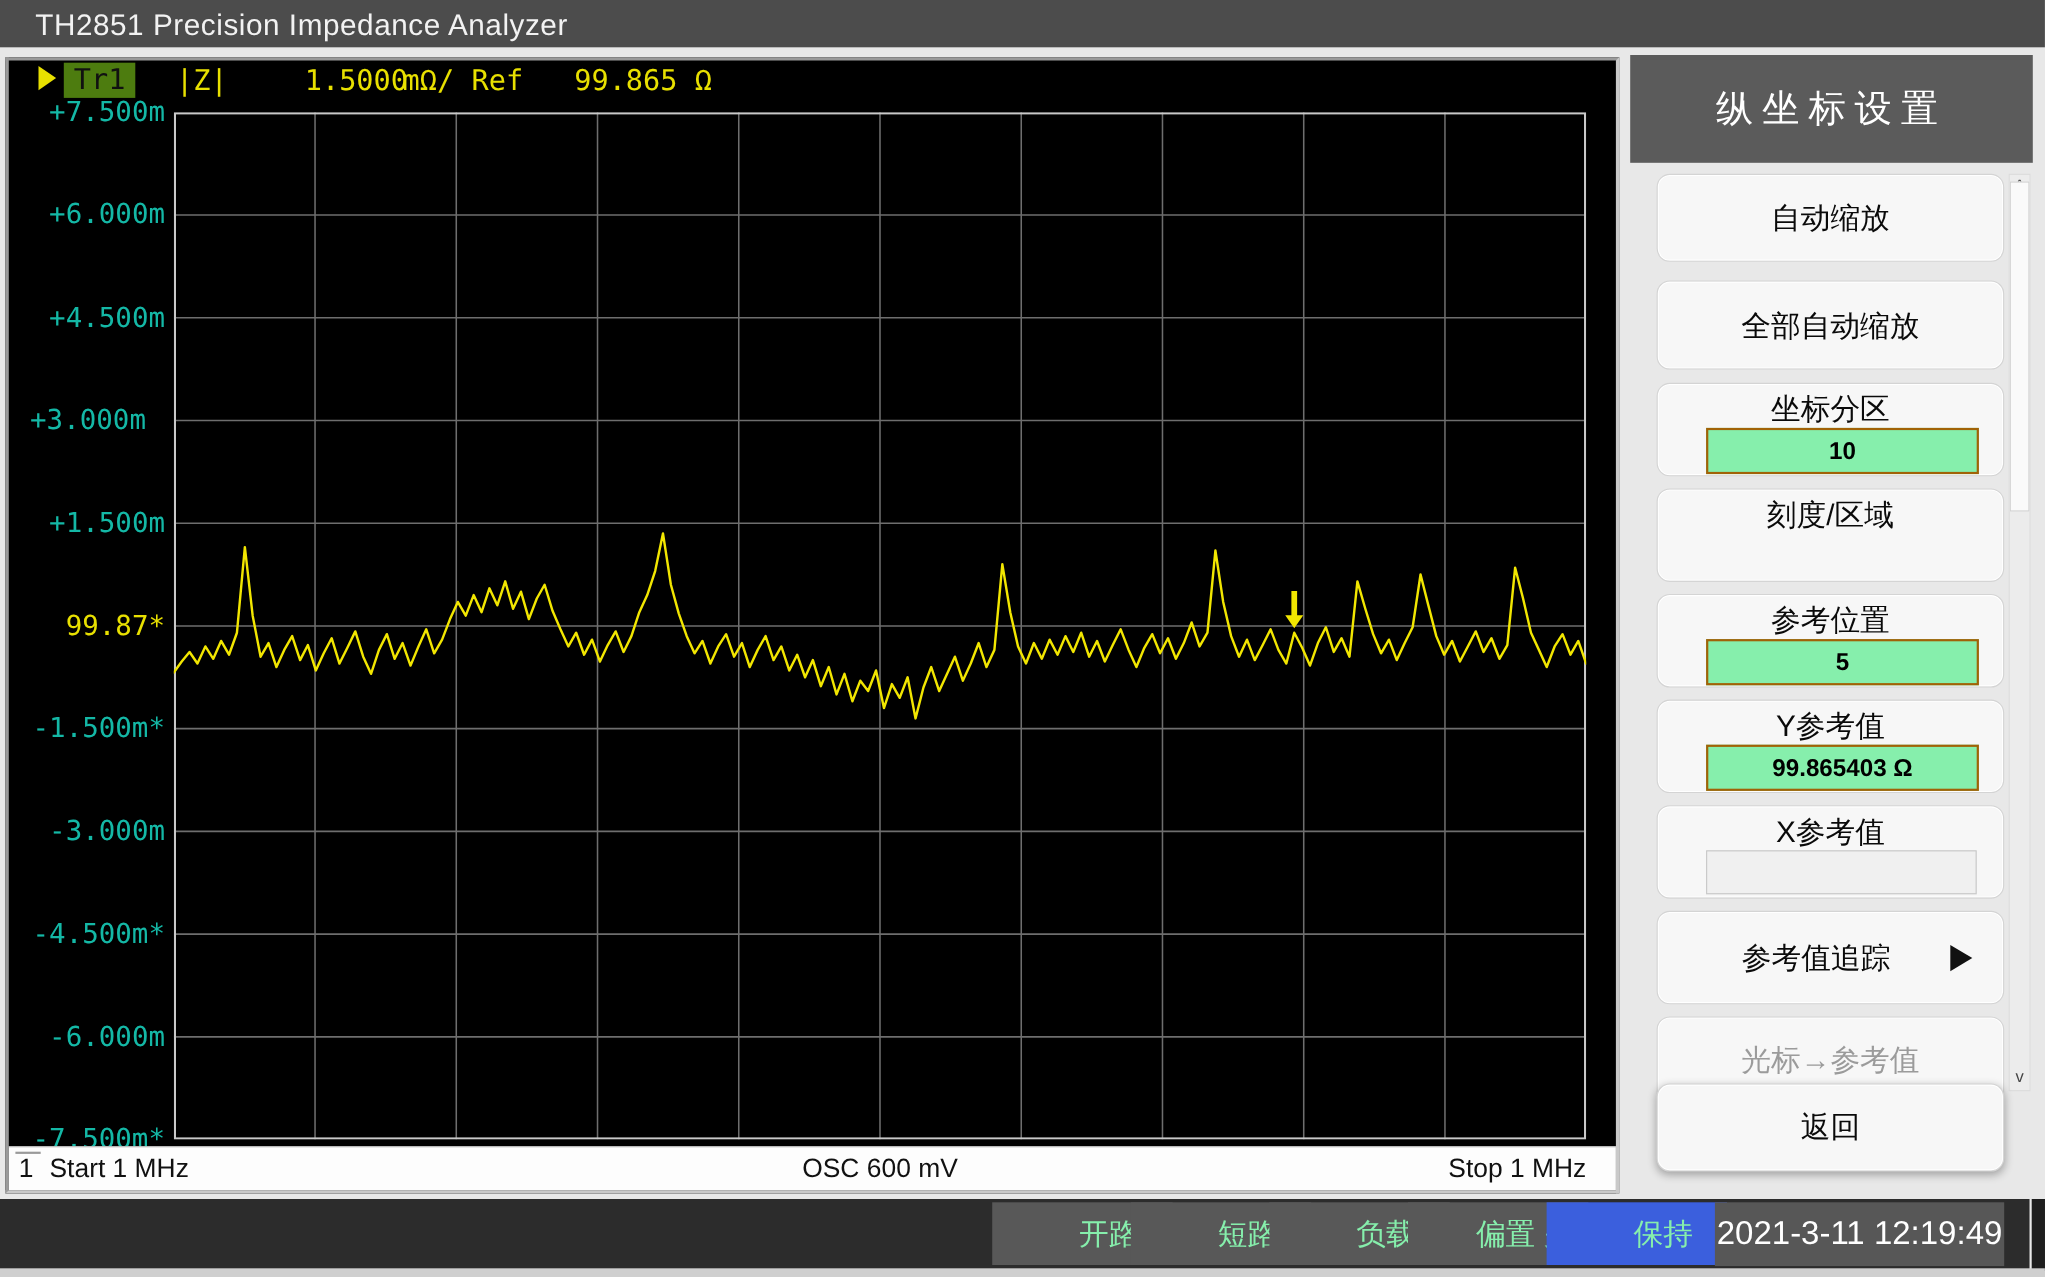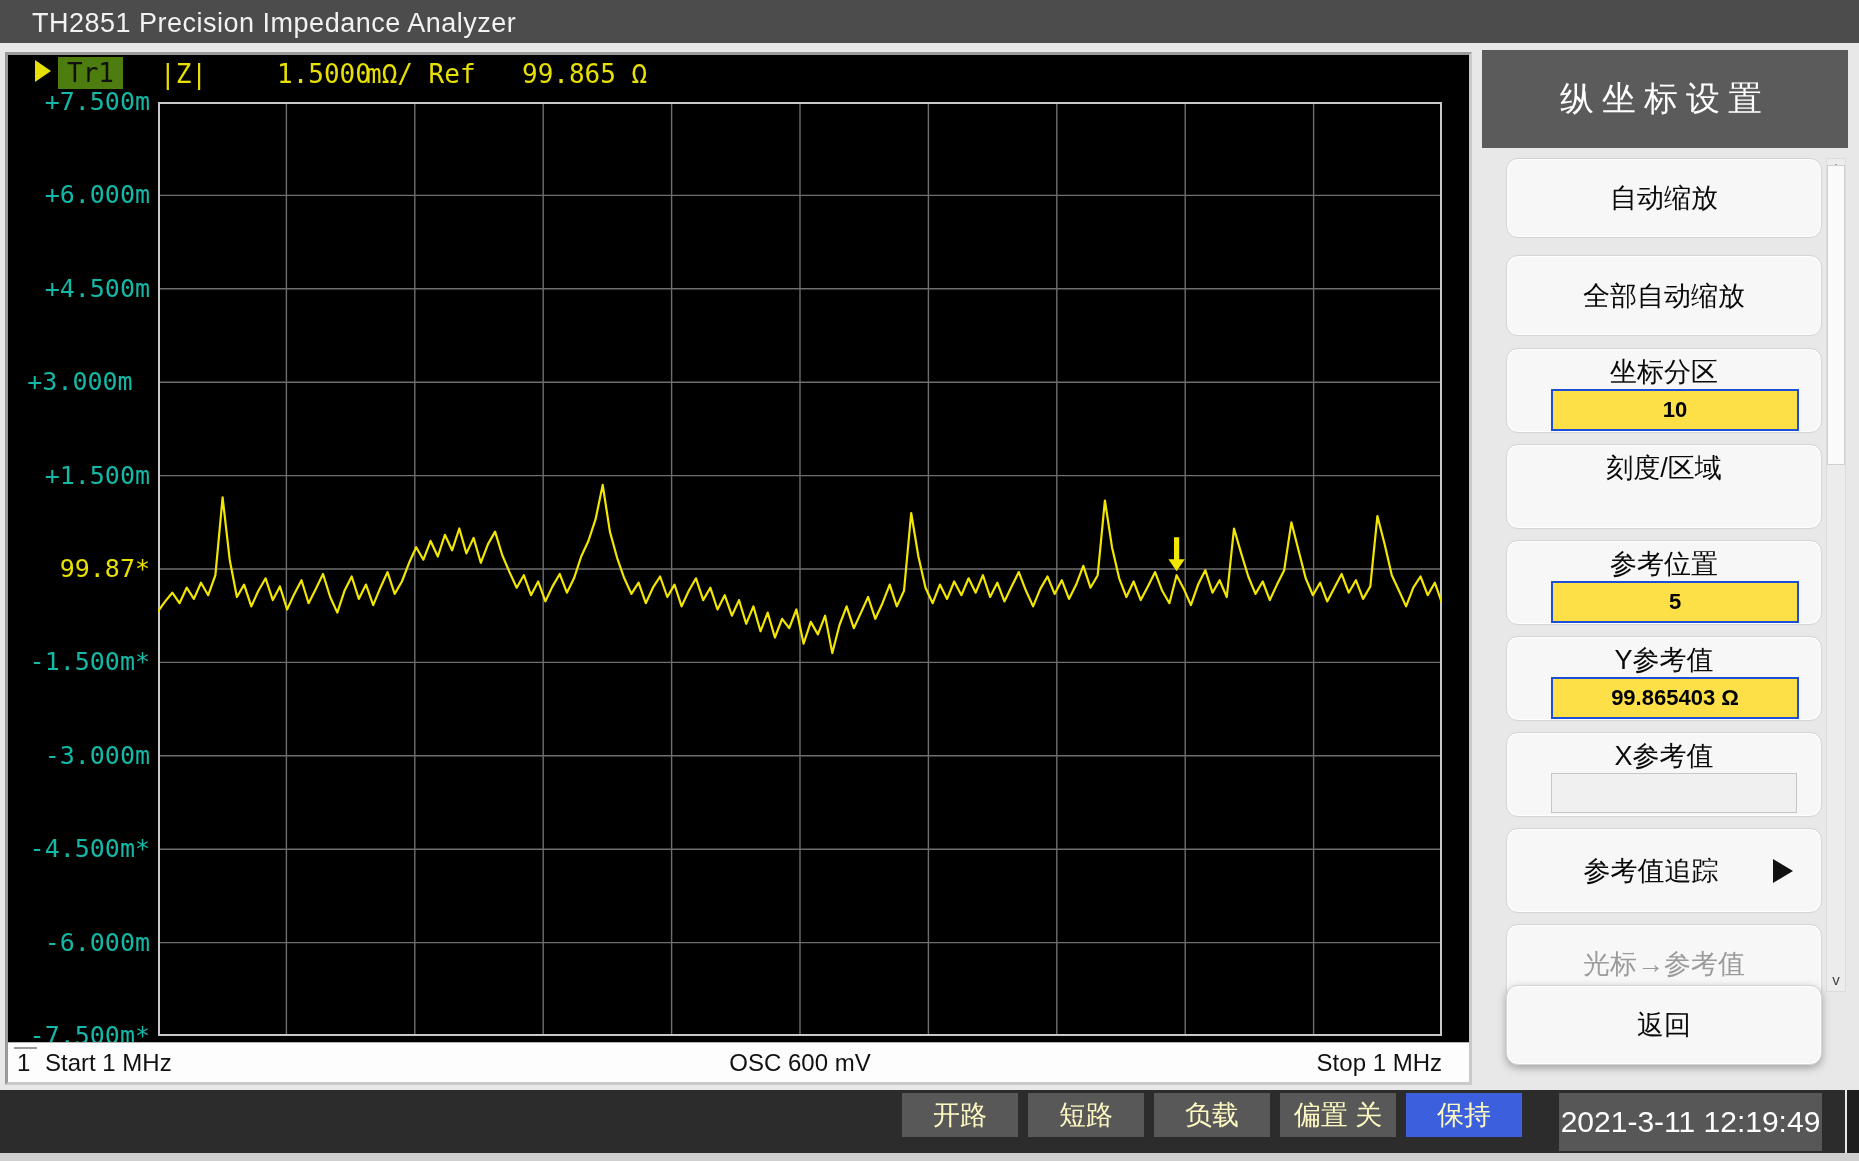--- a/index.html
+++ b/index.html
@@ -36,44 +36,44 @@
   #x-strip .stop-block{position:absolute;left:150px;top:6px;width:1284px;text-align:right;}
 
   
   #sidebar-title{position:absolute;left:1482px;top:50px;width:366px;height:98px;background:#5b5b5b;
     color:#fff;font-size:34px;letter-spacing:8px;display:flex;align-items:center;justify-content:center;}
   .sb-item{position:absolute;left:1486px;width:316px;background:#f7f7f7;border:1px solid #d4d4d4;
     border-radius:12px;box-sizing:border-box;box-shadow:inset 0 0 0 1px #fff;margin-left:20px;}
   .sb-item .lbl{width:100%;text-align:center;font-size:27px;color:#0a0a0a;}
   .sb-btn{display:flex;align-items:center;justify-content:center;}
   .sb-field .lbl{position:absolute;top:5px;left:0;}
-  .sb-input{position:absolute;left:44px;top:40px;width:244px;height:38px;background:#fde047;
-    border:2px solid #1d4ed8;font-size:22px;font-weight:700;color:#000;text-align:center;line-height:38px;}
+  .sb-input{position:absolute;left:44px;top:40px;width:244px;height:38px;background:#86efac;
+    border:2px solid #a16207;font-size:22px;font-weight:700;color:#000;text-align:center;line-height:38px;}
   .sb-input.focus{border-color:#2e75d4;text-align:center;}
   .sb-input.focus .sel{background:#2e75d4;color:#fff;padding:2px 2px;}
   .sb-input.focus .caret{display:inline-block;vertical-align:middle;width:4px;height:26px;background:#e07818;}
   .sb-input.disabled{background:#f0f0f0;border:1px solid #c6c6c6;}
   #btn-ref-track .lbl{padding-right:26px;}
   #btn-ref-track .tri{position:absolute;right:28px;top:50%;margin-top:-12px;width:0;height:0;
     border-left:20px solid #111;border-top:12px solid transparent;border-bottom:12px solid transparent;}
   #btn-marker-to-ref .lbl{color:#9b9b9b;}
   #btn-back{box-shadow:0 3px 8px rgba(0,0,0,0.3), inset 0 0 0 1px #fff;z-index:5;}
 
   
   #sb-scroll{position:absolute;left:1826px;top:158px;width:20px;height:834px;background:#ececec;border:1px solid #dcdcdc;box-sizing:border-box;}
   #sb-scroll .thumb{position:absolute;left:0;top:6px;width:18px;height:300px;background:#fafafa;border:1px solid #d0d0d0;box-sizing:border-box;}
   #sb-scroll .s-arrow{position:absolute;left:0;width:18px;height:22px;color:#444;font-size:15px;line-height:22px;text-align:center;}
   #sb-scroll .up{top:0;}
   #sb-scroll .down{bottom:0;}
 
   
   #statusbar{position:absolute;left:0;top:1090px;width:1859px;height:71px;background:#2c2c2c;}
   #statusbar .edge{position:absolute;left:0;bottom:0;width:100%;height:8px;background:#cfcfcf;}
-  .st-btn{position:absolute;top:3px;height:44px;width:116px;background:#585858;color:#fef9c3;
-    font-size:27px;display:flex;align-items:center;justify-content:center;}
+  .st-btn{position:absolute;top:3px;height:57px;width:116px;background:#585858;color:#86efac;
+    font-size:27px;display:flex;align-items:center;justify-content:center;padding-left:48px;}
   .st-btn.active{background:#3b5fdd;}
   #st-datetime{position:absolute;top:3px;left:1559px;width:263px;height:58px;background:#575757;
     color:#fff;font-size:30px;display:flex;align-items:center;justify-content:center;}
   #st-right-edge{position:absolute;right:0;top:0;width:12px;height:64px;background:#1e1e1e;border-left:2px solid #e8e8e8;}
 </style>
 </head>
 <body>
 <div id="screen">
 
   <div id="titlebar">

